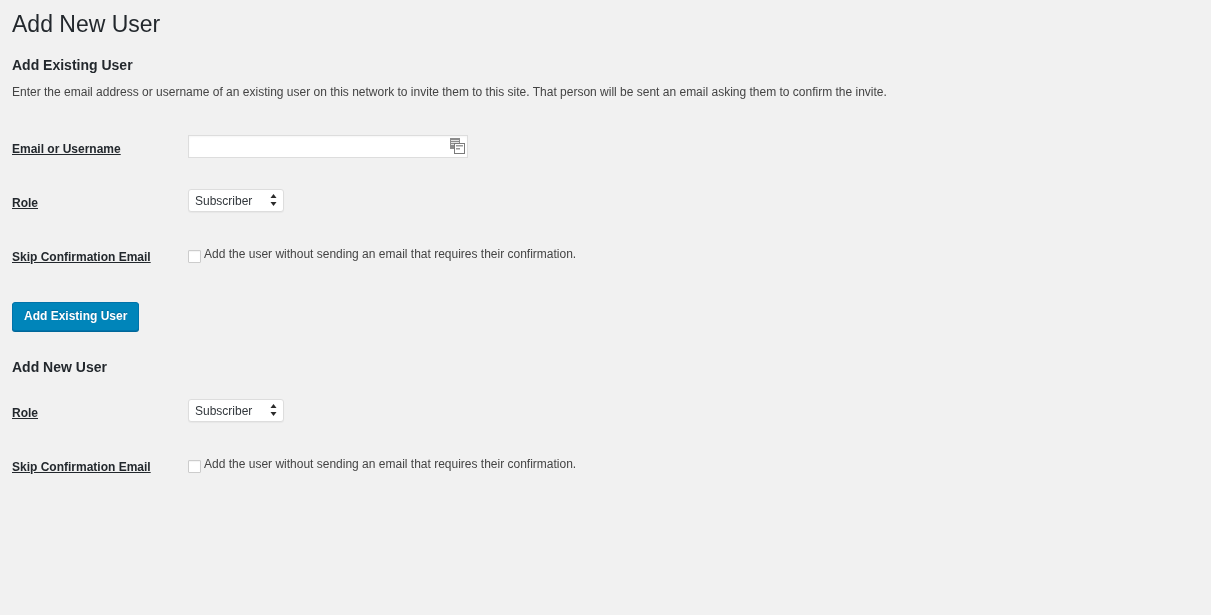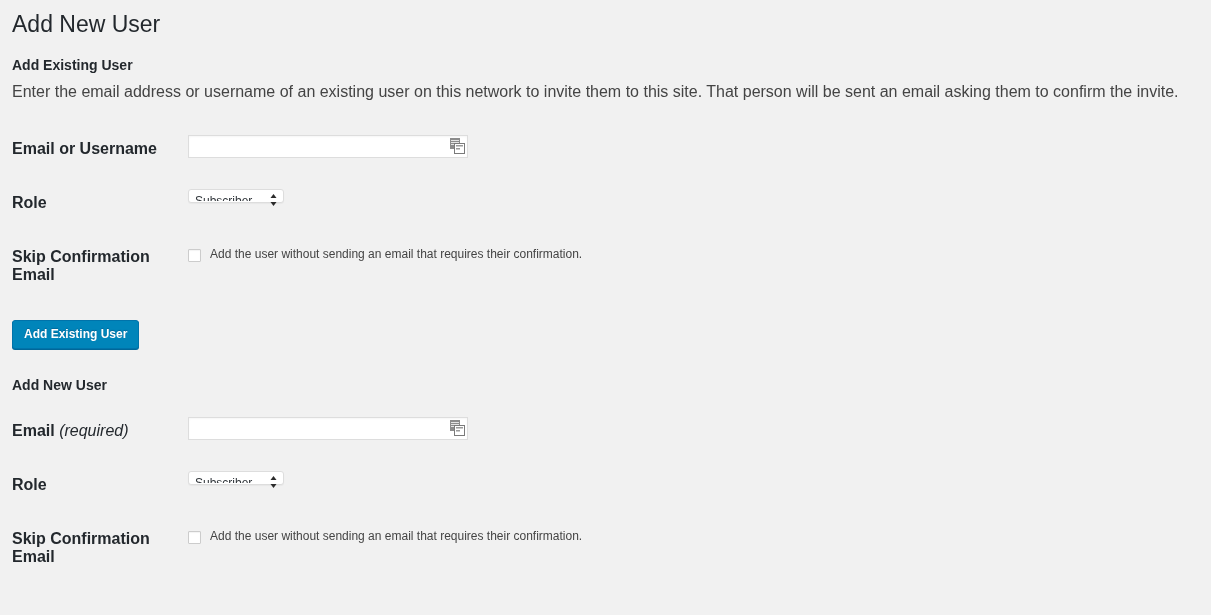--- a/index.html
+++ b/index.html
@@ -32,45 +32,46 @@
     font-weight: bold;
     color: #23282d;
     line-height: 18px;
     margin: 0 0 10px 0;
     padding: 0;
   }
   .section-title.second {
     margin-top: 0;
   }
   .section-desc {
-    font-size: 16px;
+    font-size: 12px;
     color: #444;
     line-height: 16px;
     margin: 0 0 22px 0;
     padding: 0;
   }
   .form-table {
     border-collapse: collapse;
     margin: 0;
     padding: 0;
   }
   .form-table tr {
     vertical-align: top;
   }
   .form-table th {
     width: 176px;
     min-width: 176px;
     text-align: left;
-    font-size: 16px;
+    font-size: 12px;
     font-weight: bold;
     color: #23282d;
     padding: 18px 10px 18px 0;
     line-height: 18px;
     vertical-align: top;
     box-sizing: border-box;
+    text-decoration: underline;
   }
   .form-table th .req {
     font-weight: normal;
     font-style: italic;
     color: #23282d;
   }
   .form-table td {
     padding: 13px 10px 13px 0;
     font-size: 12px;
     line-height: 18px;
@@ -116,21 +117,21 @@
   .select-wrap {
     position: relative;
     display: inline-block;
     vertical-align: middle;
   }
   .role-select {
     -webkit-appearance: none;
     -moz-appearance: none;
     appearance: none;
     width: 96px;
-    height: 14px;
+    height: 23px;
     box-sizing: border-box;
     background: #fff;
     border: 1px solid #ddd;
     border-radius: 3px;
     font-family: "Liberation Sans", sans-serif;
     font-size: 12px;
     color: #32373c;
     padding: 1px 24px 1px 6px;
     line-height: 20px;
     outline: none;
@@ -141,22 +142,22 @@
     right: 7px;
     top: 4px;
     width: 7px;
     height: 14px;
     pointer-events: none;
   }
 
   
   .cb-row {
     display: flex;
-    align-items: center;
-    gap: 9px;
+    align-items: flex-end;
+    gap: 3px;
   }
   .cb {
     -webkit-appearance: none;
     -moz-appearance: none;
     appearance: none;
     width: 13px;
     height: 13px;
     min-width: 13px;
     box-sizing: border-box;
     background: #fff;
@@ -261,40 +262,20 @@
     <button type="button" class="btn-primary">Add Existing User</button>
   </div>
 
   <div class="gap-between"></div>
 
   <h2 class="section-title second">Add New User</h2>
 
   <table class="form-table">
     <tbody>
 
-      <tr>
-        <th><span>Email</span> <span class="req">(required)</span></th>
-        <td>
-          <span class="input-wrap">
-            <input type="text" class="text-input" value="" style="">
-            <span class="autofill-icon">
-              <svg width="15" height="16" viewBox="0 0 15 16" xmlns="http://www.w3.org/2000/svg">
-                <rect x="0" y="0" width="10" height="11" fill="#8c8c8c"></rect>
-                <rect x="1" y="2" width="8" height="1" fill="#e4e4e4"></rect>
-                <rect x="1" y="4" width="8" height="1" fill="#e4e4e4"></rect>
-                <rect x="1" y="6" width="6" height="1" fill="#e4e4e4"></rect>
-                <rect x="4" y="5" width="11" height="11" fill="#ffffff"></rect>
-                <rect x="4.5" y="5.5" width="10" height="10" fill="none" stroke="#7a7a7a" stroke-width="1"></rect>
-                <rect x="6" y="7" width="7" height="1.5" fill="#9a9a9a"></rect>
-                <rect x="6" y="10" width="4" height="1.5" fill="#9a9a9a"></rect>
-              </svg>
-            </span>
-          </span>
-        </td>
-      </tr>
 
       <tr>
         <th>Role</th>
         <td>
           <span class="select-wrap">
             <select class="role-select">
               <option>Subscriber</option>
             </select>
             <span class="select-arrows">
               <svg width="7" height="14" viewBox="0 0 7 14" xmlns="http://www.w3.org/2000/svg">

